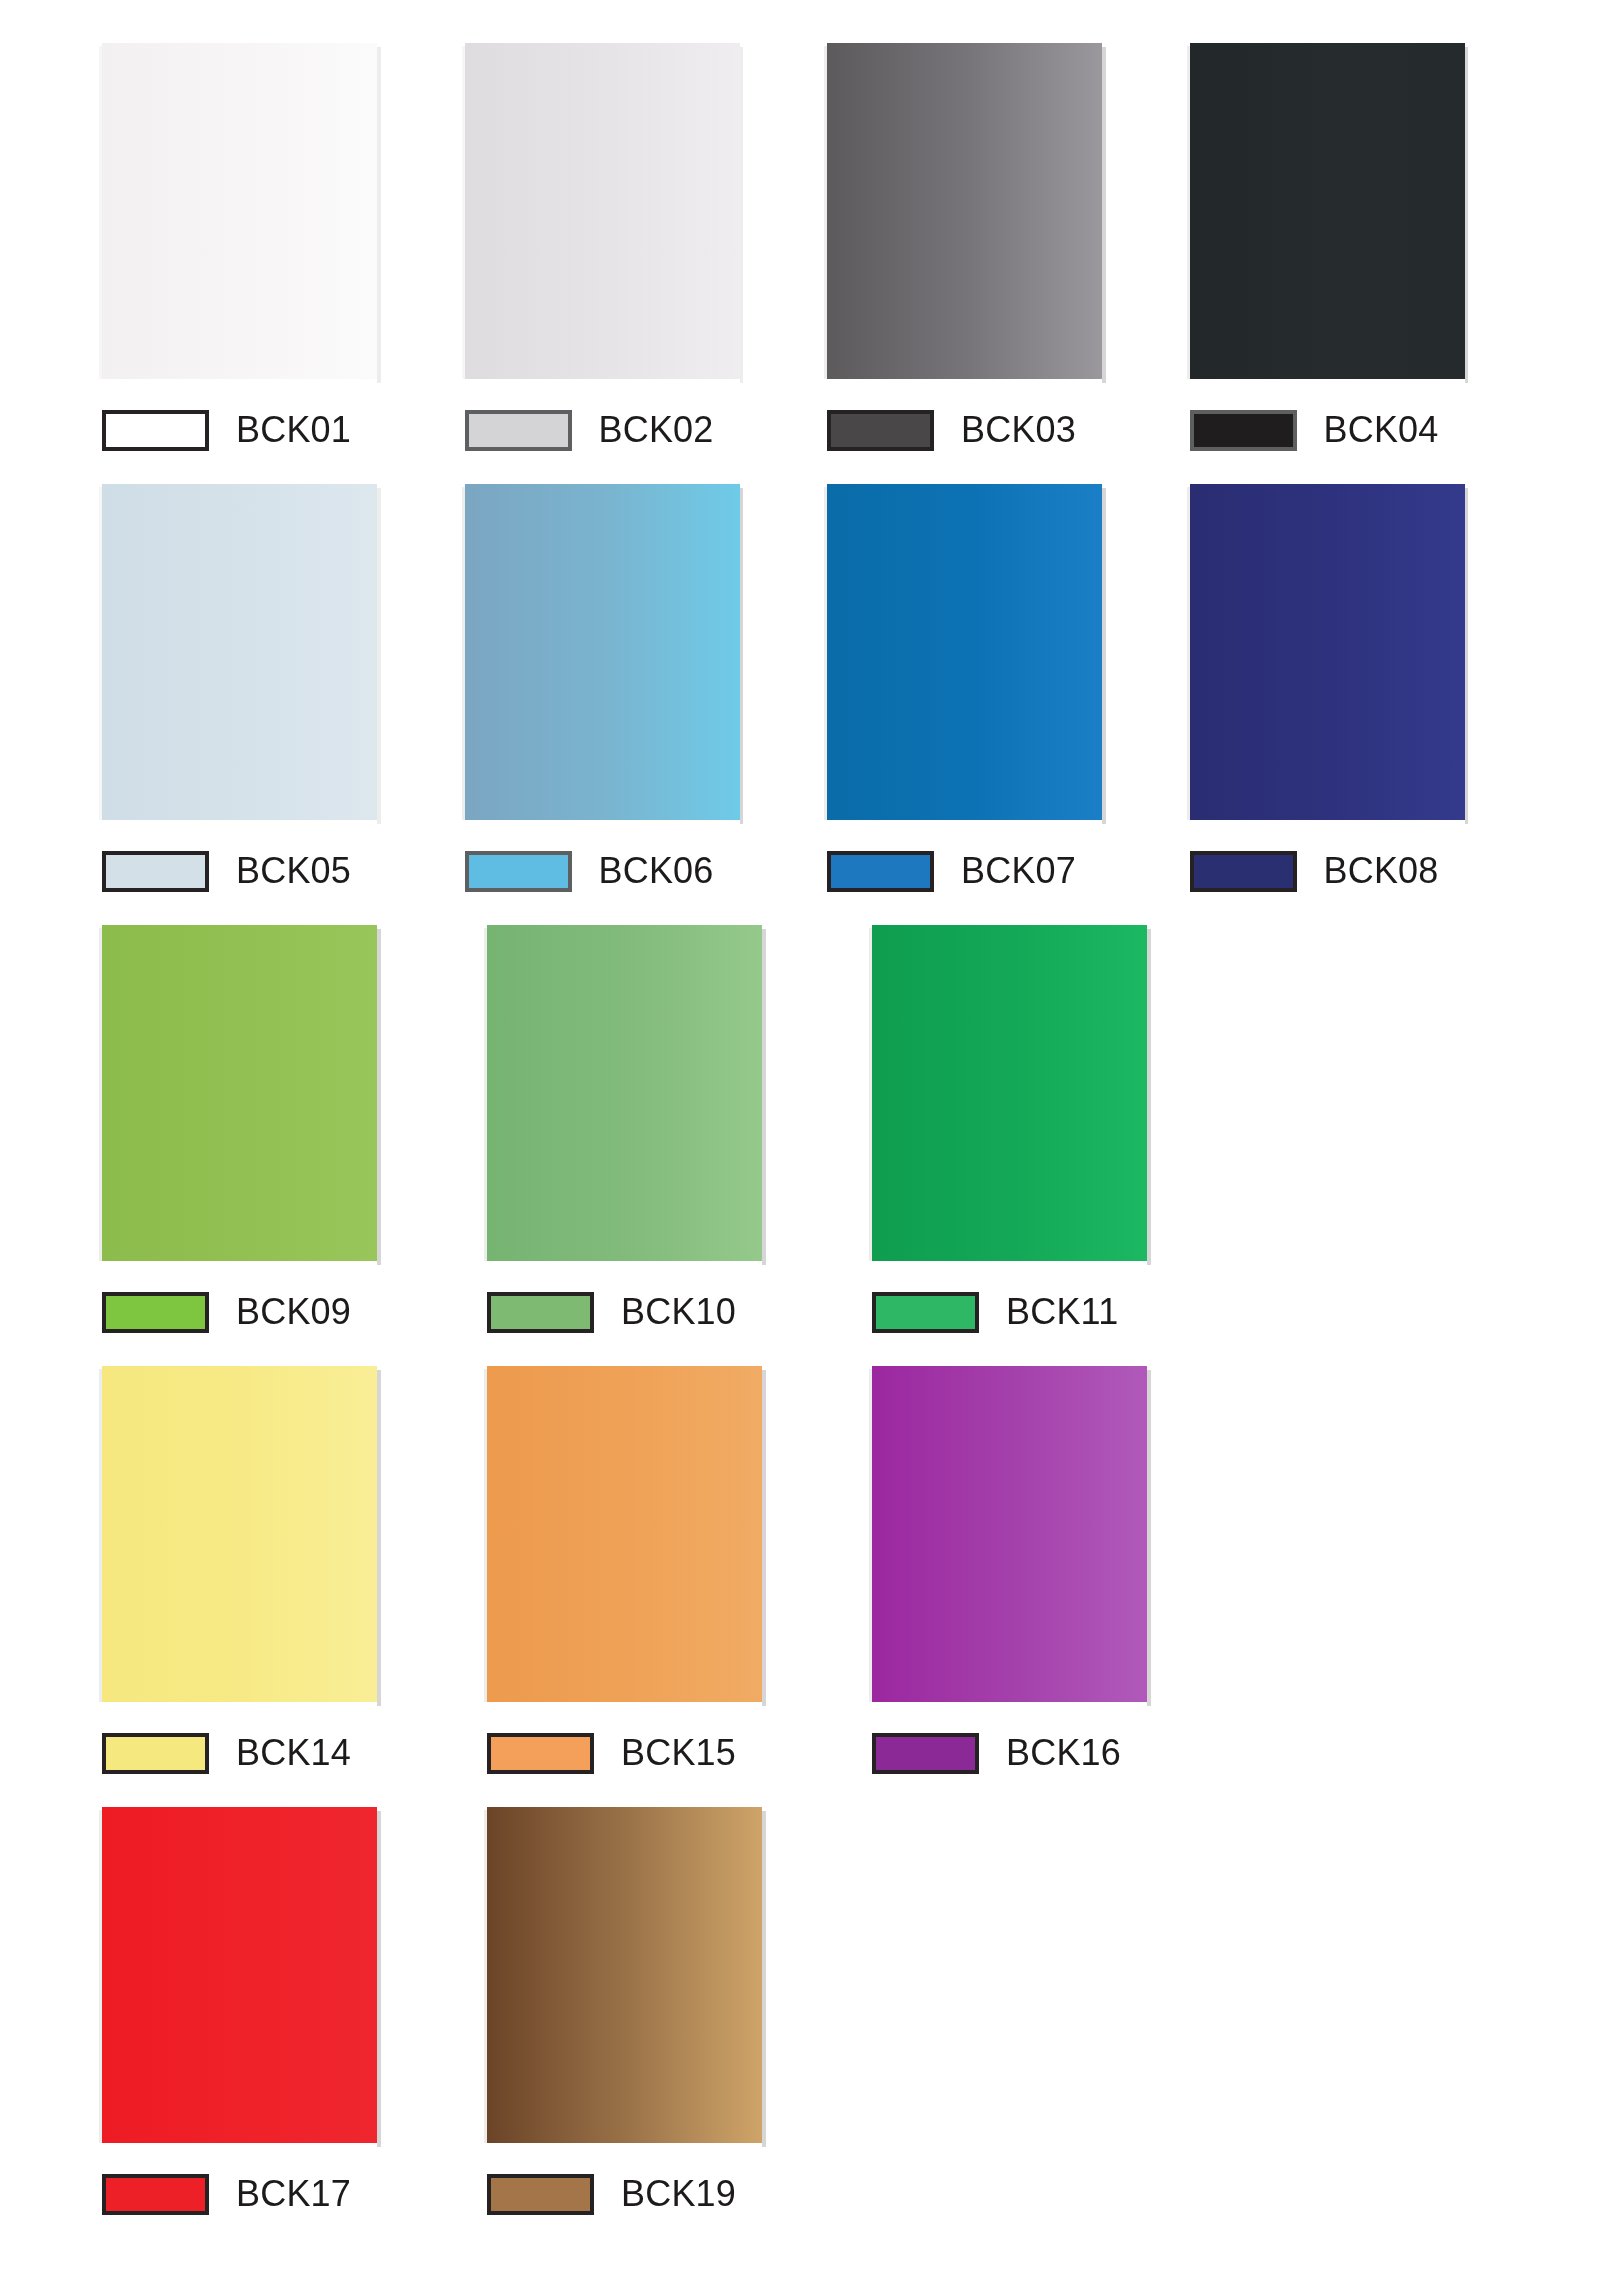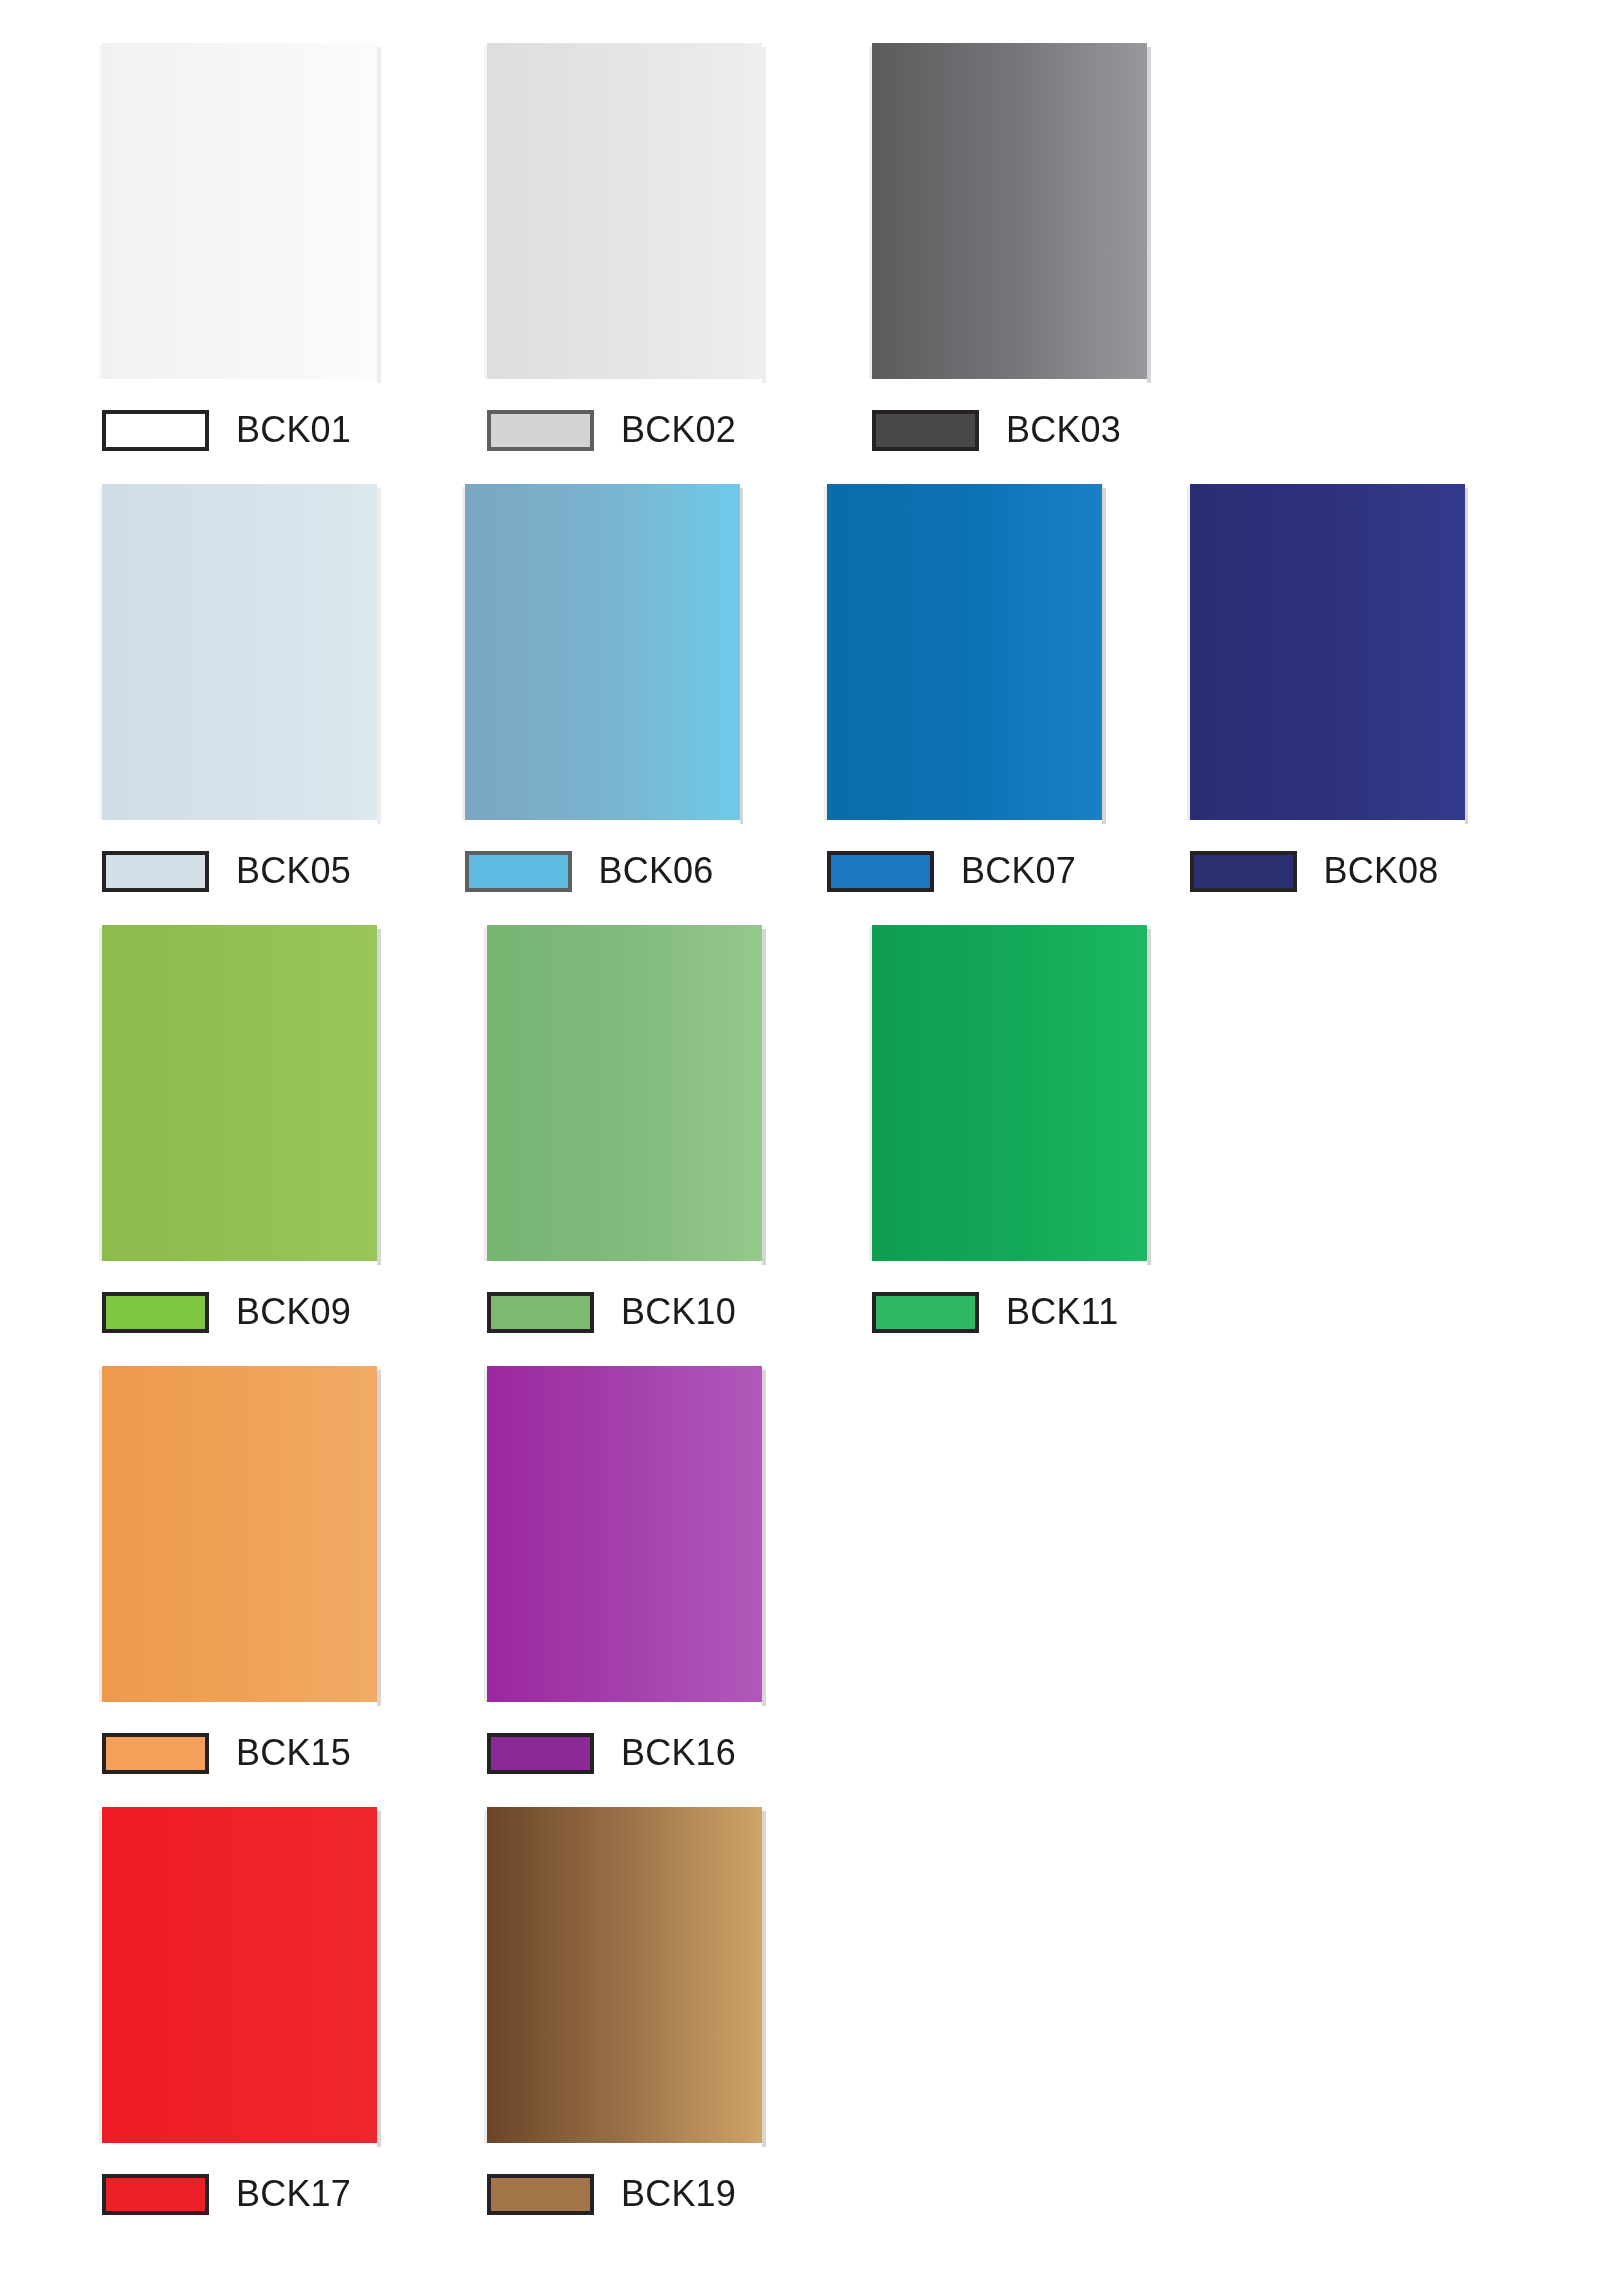--- a/index.html
+++ b/index.html
@@ -140,20 +140,29 @@
       </div>
       <div class="swatch-cell">
         <div class="swatch-panel-wrap">
           <div class="swatch-panel" style="background: linear-gradient(to right, rgb(92, 90, 91) 0%, rgb(119, 117, 122) 52%, rgb(154, 152, 156) 100%);"></div>
         </div>
         <div class="swatch-label-row">
           <div class="swatch-chip" style="background: rgb(74, 71, 72); border-color: rgb(38, 34, 35);"></div>
           <div class="swatch-code">BCK03</div>
         </div>
       </div>
+      <div class="swatch-cell">
+        <div class="swatch-panel-wrap">
+          <div class="swatch-panel" style="background: linear-gradient(to right, rgb(34, 40, 42) 0%, rgb(38, 44, 46) 52%, rgb(37, 43, 45) 100%);"></div>
+        </div>
+        <div class="swatch-label-row">
+          <div class="swatch-chip" style="background: rgb(32, 29, 30); border-color: rgb(93, 95, 97);"></div>
+          <div class="swatch-code">BCK04</div>
+        </div>
+      </div>
     </div>
     <div class="swatch-row">
       <div class="swatch-cell">
         <div class="swatch-panel-wrap">
           <div class="swatch-panel pale" style="background: linear-gradient(to right, rgb(207, 221, 230) 0%, rgb(214, 226, 234) 52%, rgb(220, 231, 238) 100%);"></div>
         </div>
         <div class="swatch-label-row">
           <div class="swatch-chip" style="background: rgb(212, 224, 232); border-color: rgb(38, 34, 35);"></div>
           <div class="swatch-code">BCK05</div>
         </div>
@@ -211,20 +220,29 @@
         </div>
         <div class="swatch-label-row">
           <div class="swatch-chip" style="background: rgb(46, 183, 101); border-color: rgb(38, 34, 35);"></div>
           <div class="swatch-code">BCK11</div>
         </div>
       </div>
     </div>
     <div class="swatch-row">
       <div class="swatch-cell">
         <div class="swatch-panel-wrap">
+          <div class="swatch-panel" style="background: linear-gradient(to right, rgb(246, 232, 127) 0%, rgb(247, 234, 134) 52%, rgb(249, 238, 150) 100%);"></div>
+        </div>
+        <div class="swatch-label-row">
+          <div class="swatch-chip" style="background: rgb(245, 232, 126); border-color: rgb(38, 34, 35);"></div>
+          <div class="swatch-code">BCK14</div>
+        </div>
+      </div>
+      <div class="swatch-cell">
+        <div class="swatch-panel-wrap">
           <div class="swatch-panel" style="background: linear-gradient(to right, rgb(237, 154, 77) 0%, rgb(239, 162, 87) 52%, rgb(241, 171, 100) 100%);"></div>
         </div>
         <div class="swatch-label-row">
           <div class="swatch-chip" style="background: rgb(244, 160, 90); border-color: rgb(38, 34, 35);"></div>
           <div class="swatch-code">BCK15</div>
         </div>
       </div>
       <div class="swatch-cell">
         <div class="swatch-panel-wrap">
           <div class="swatch-panel" style="background: linear-gradient(to right, rgb(156, 39, 160) 0%, rgb(164, 65, 171) 52%, rgb(177, 89, 187) 100%);"></div>

